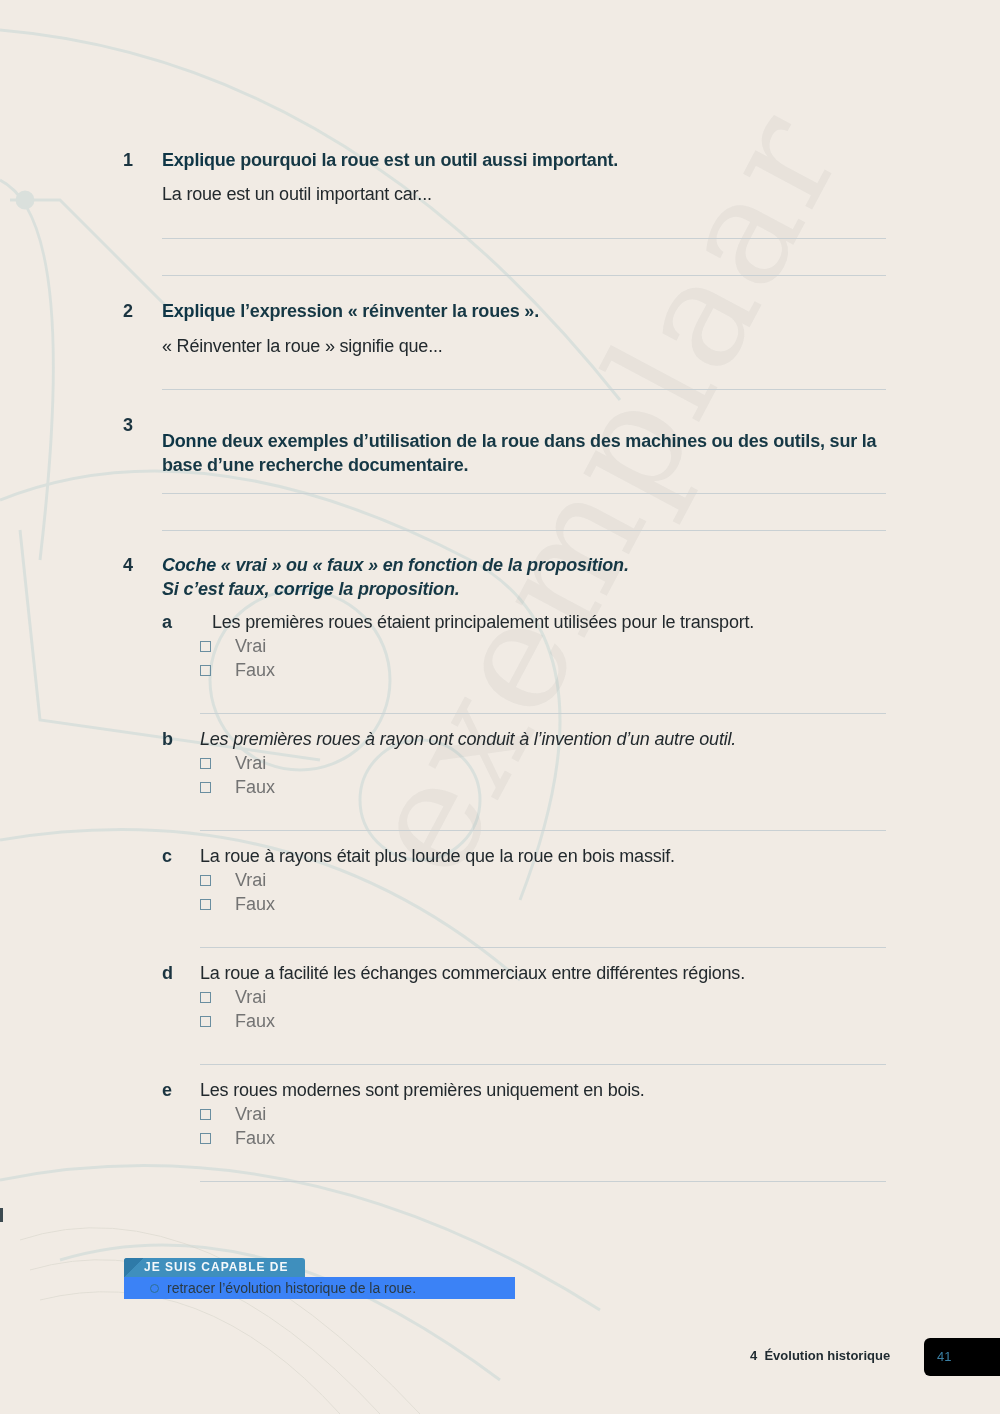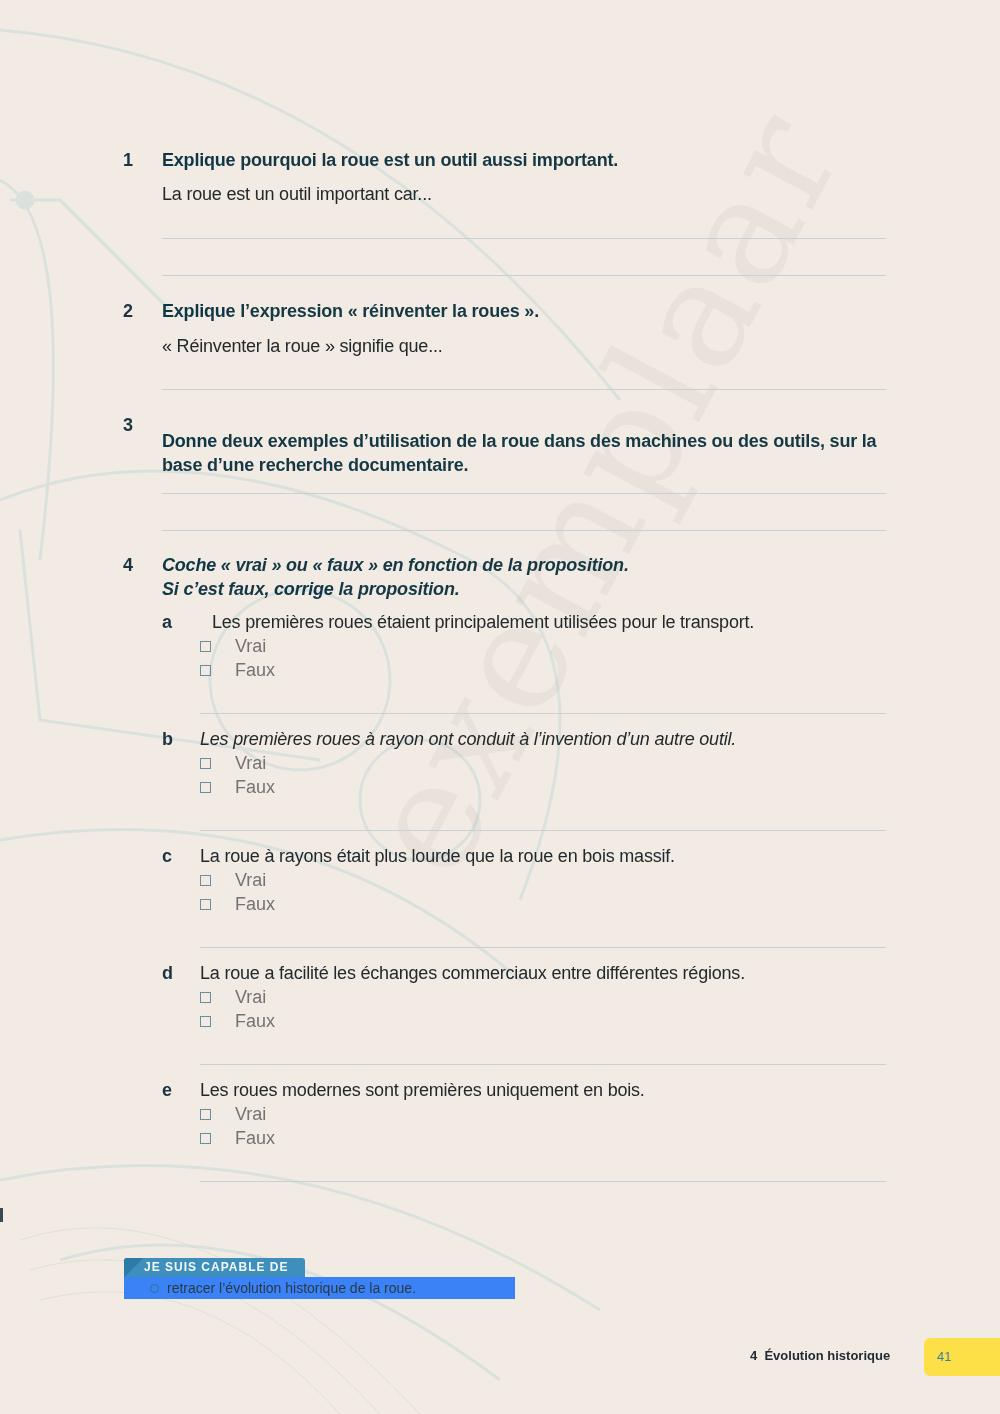--- a/index.html
+++ b/index.html
@@ -71,21 +71,21 @@
     .circle {
       width: 9px; height: 9px; border: 1.5px solid #2e6f93; border-radius: 50%;
       box-sizing: border-box; margin-right: 8px;
     }
     .footer-chapter {
       position: absolute; left: 750px; top: 1348px; font-size: 13px;
       font-weight: bold; color: #1f2a30;
     }
     .footer-page {
       position: absolute; left: 924px; top: 1338px; width: 76px; height: 38px;
-      background: #fde047; border-radius: 6px 0 0 6px;
+      background: #000000; border-radius: 6px 0 0 6px;
       font-size: 13px; color: #3a7fa3; line-height: 38px; padding-left: 13px;
       box-sizing: border-box;
     }
   </style>
 </head>
 <body>
 
 <svg class="bg-deco" width="1000" height="1414" viewBox="0 0 1000 1414">
   <g fill="none" stroke="#c9d8d6" stroke-width="3" opacity="0.55">
     <path d="M0 30 Q 350 60 620 400"></path>

